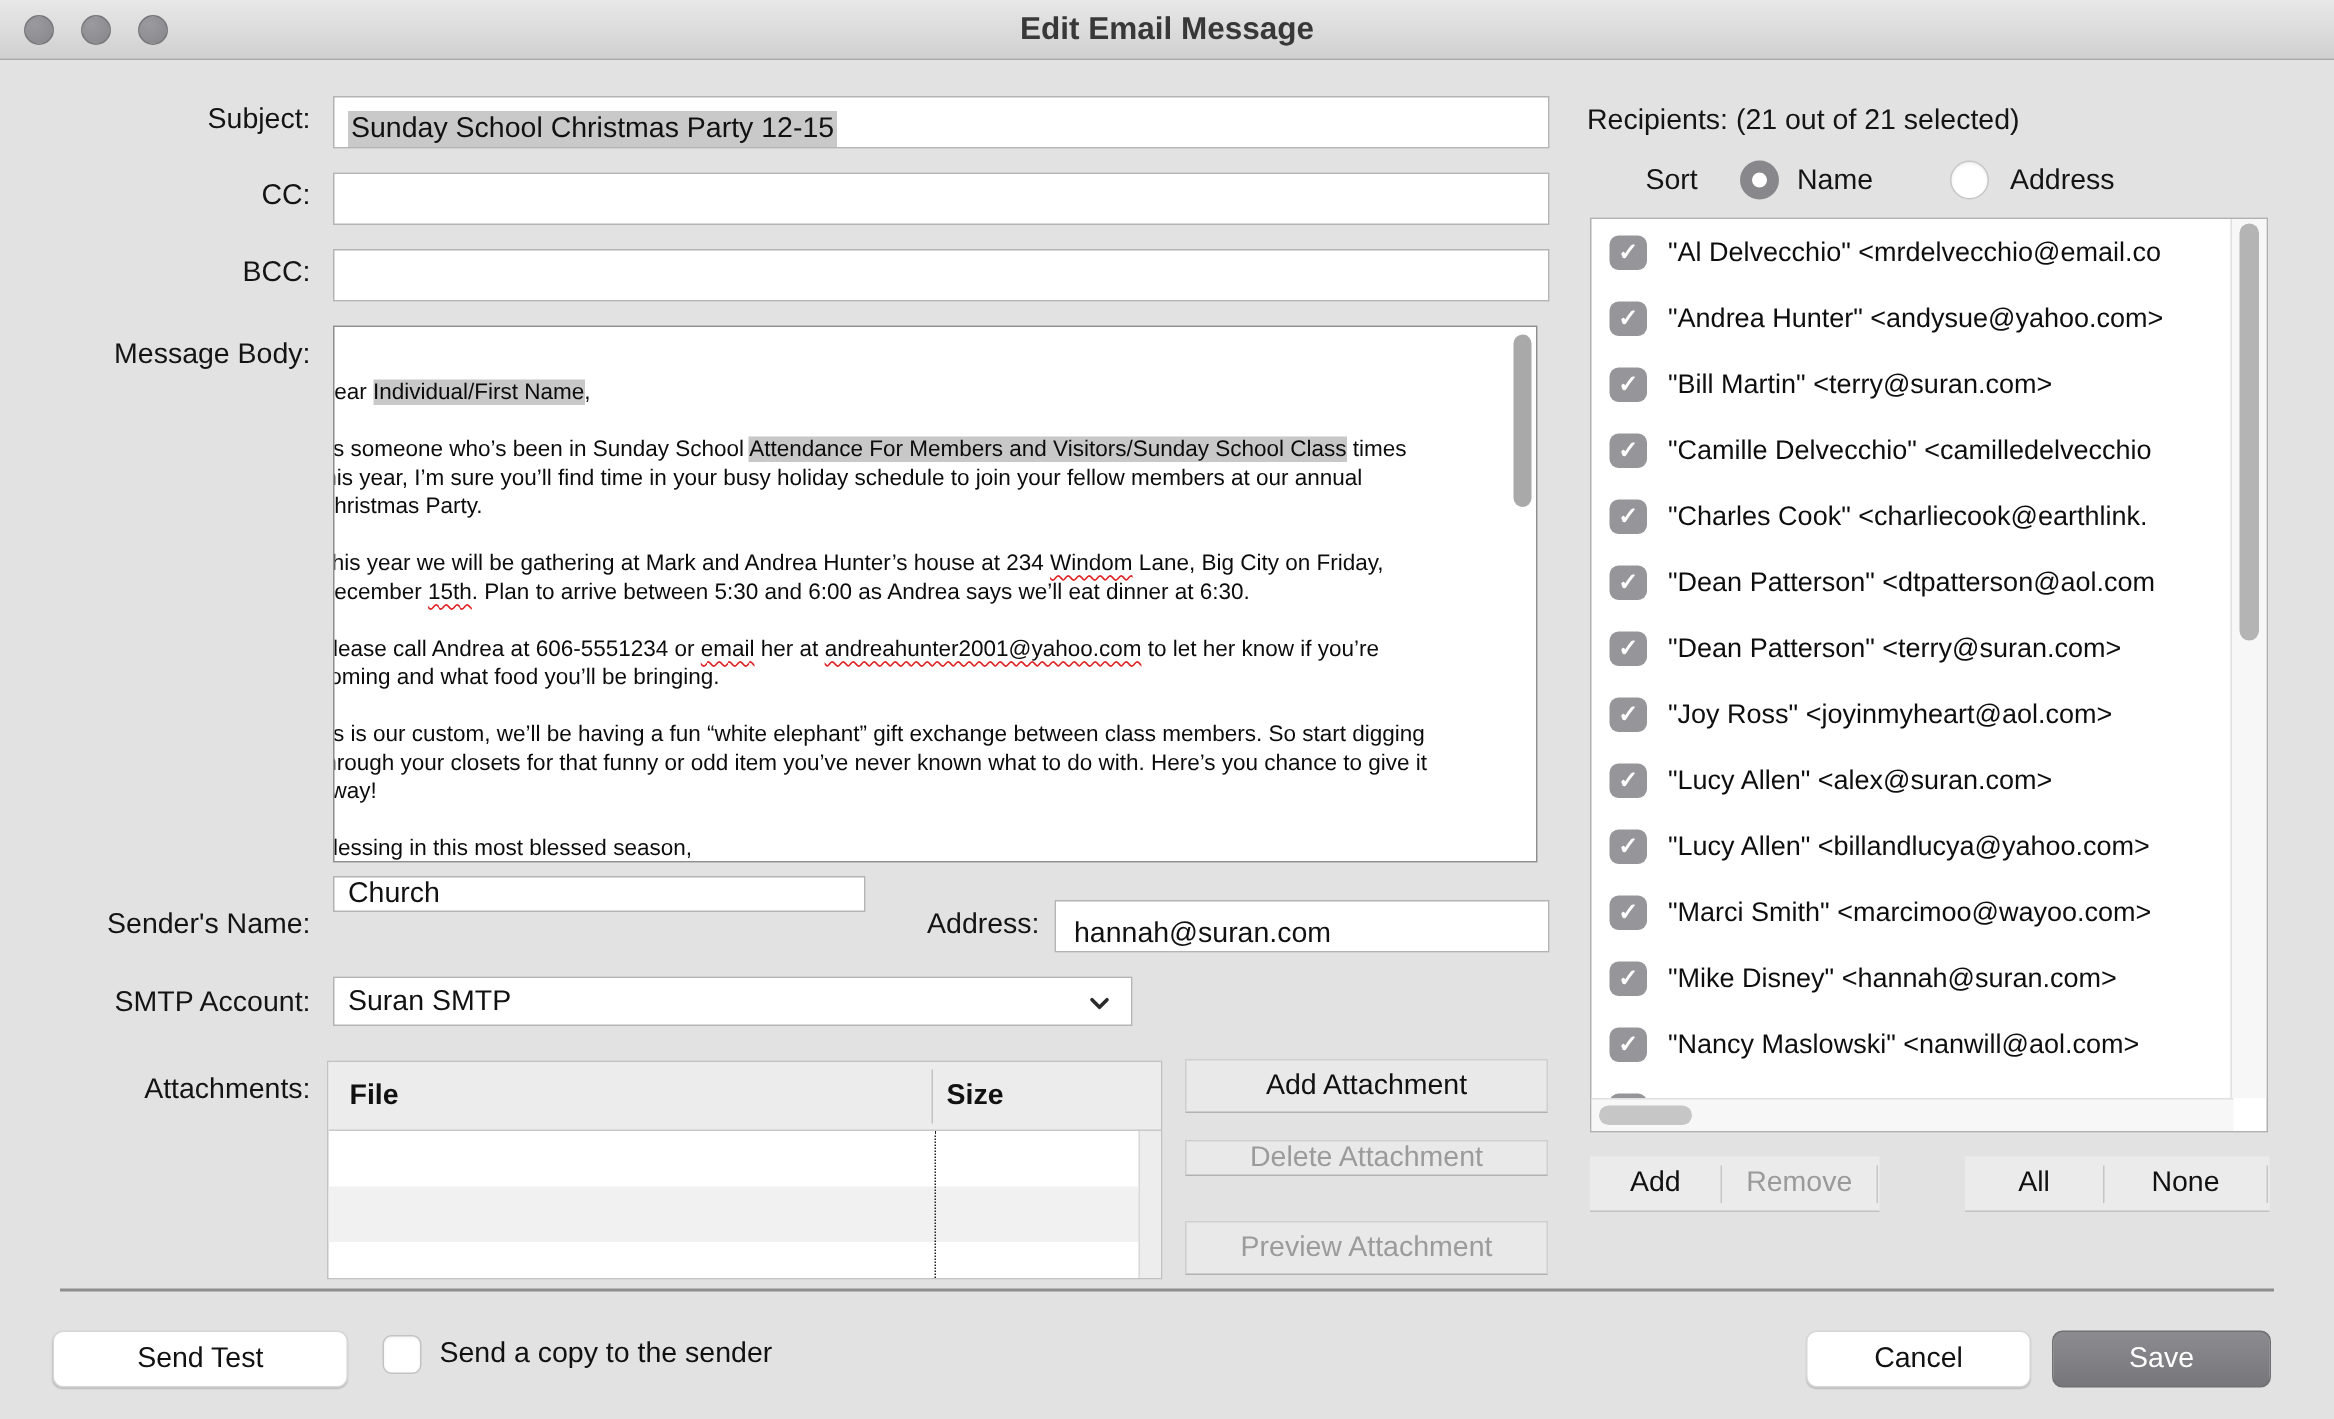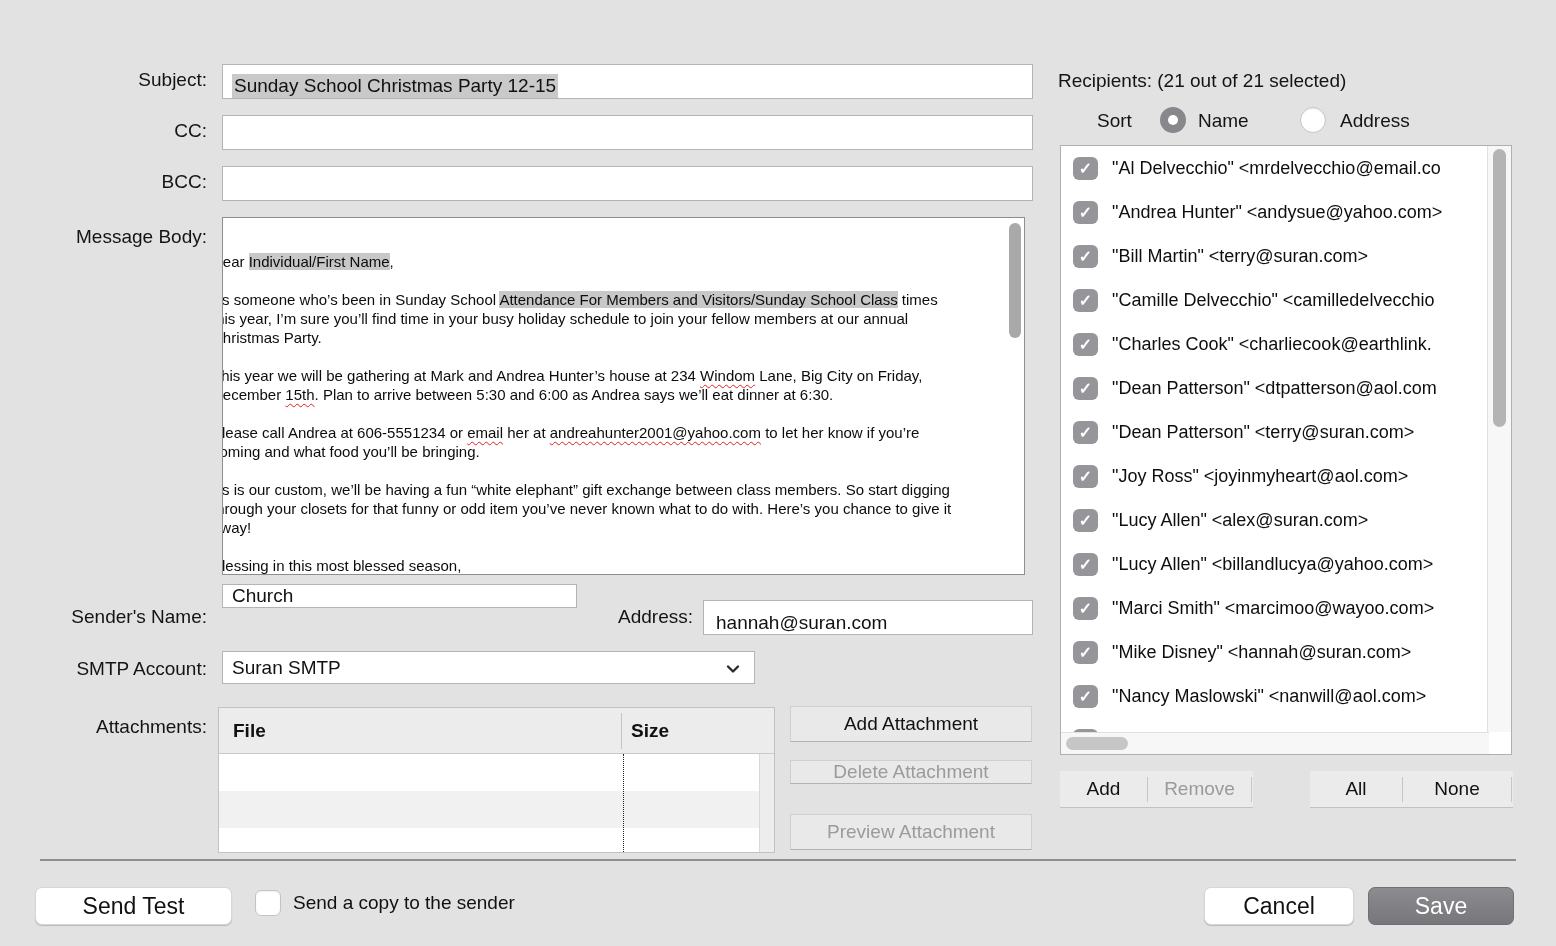--- a/index.html
+++ b/index.html
@@ -72,30 +72,36 @@
   .hsb { position:absolute; left:0; bottom:0; width:428px; height:22px; background:#f7f7f7; border-top:1px solid #e0e0e0; }
   .hsb .thumb { position:absolute; left:5px; top:4px; width:62px; height:13px; border-radius:7px; background:#c6c6c6; }
 
   .seg-group { display:flex; align-items:center; background:#ebebeb; border-bottom:1.5px solid #c2c2c2; }
   .seg { text-align:center; font-size:19px; color:#111; }
   .seg.disabled { color:#9a9a9a; }
   .seg-div { width:1px; height:25px; background:#c6c6c6; }
 
   
   .separator { background:#8e8e8e; }
-  .rbtn { border-radius:7px; font-size:23px; display:flex; align-items:center; justify-content:center; }
+  .rbtn { border-radius:7px; font-size:19px; display:flex; align-items:center; justify-content:center; }
   .rbtn.white { background:#fff; color:#111; border:1px solid #d6d6d6; box-shadow:0 1px 1px rgba(0,0,0,.18); }
   .rbtn.gray { background:linear-gradient(#8b8b90,#76767b); color:#fff; border:1px solid #6f6f74; }
   .copychk { background:#fff; border:1px solid #c3c3c3; border-radius:6px; box-shadow:inset 0 1px 2px rgba(0,0,0,.06); }
 </style>
 </head>
 <body>
 
 <div class="window">
 
+  <div class="titlebar">
+    <div class="tl" style="left:16px;"></div>
+    <div class="tl" style="left:54px;"></div>
+    <div class="tl" style="left:92px;"></div>
+    <div class="title">Edit Email Message</div>
+  </div>
 
   <div class="abs lbl" style="top:69px;">Subject:</div>
   <div class="abs lbl" style="top:120px;">CC:</div>
   <div class="abs lbl" style="top:171px;">BCC:</div>
   <div class="abs lbl" style="top:226px;">Message Body:</div>
   <div class="abs lbl" style="top:606px;">Sender's Name:</div>
   <div class="abs lbl" style="top:658px;">SMTP Account:</div>
   <div class="abs lbl" style="top:716px;">Attachments:</div>
 
   <div class="abs field" style="left:222px; top:64px; width:811px; height:35px;">

